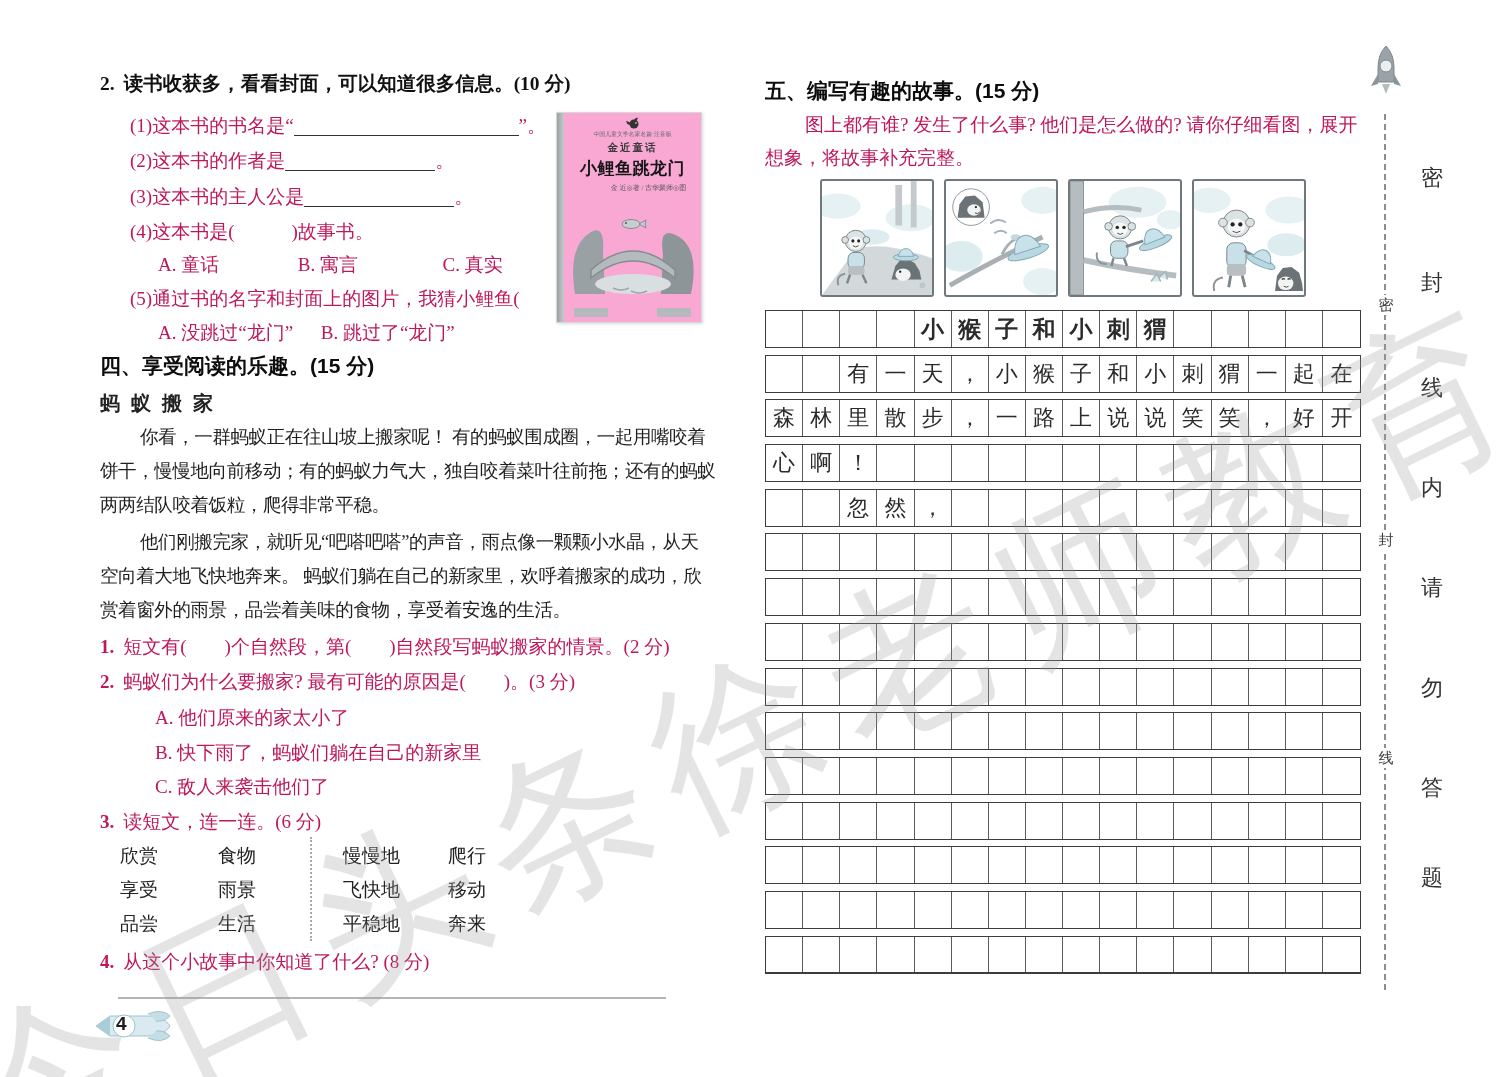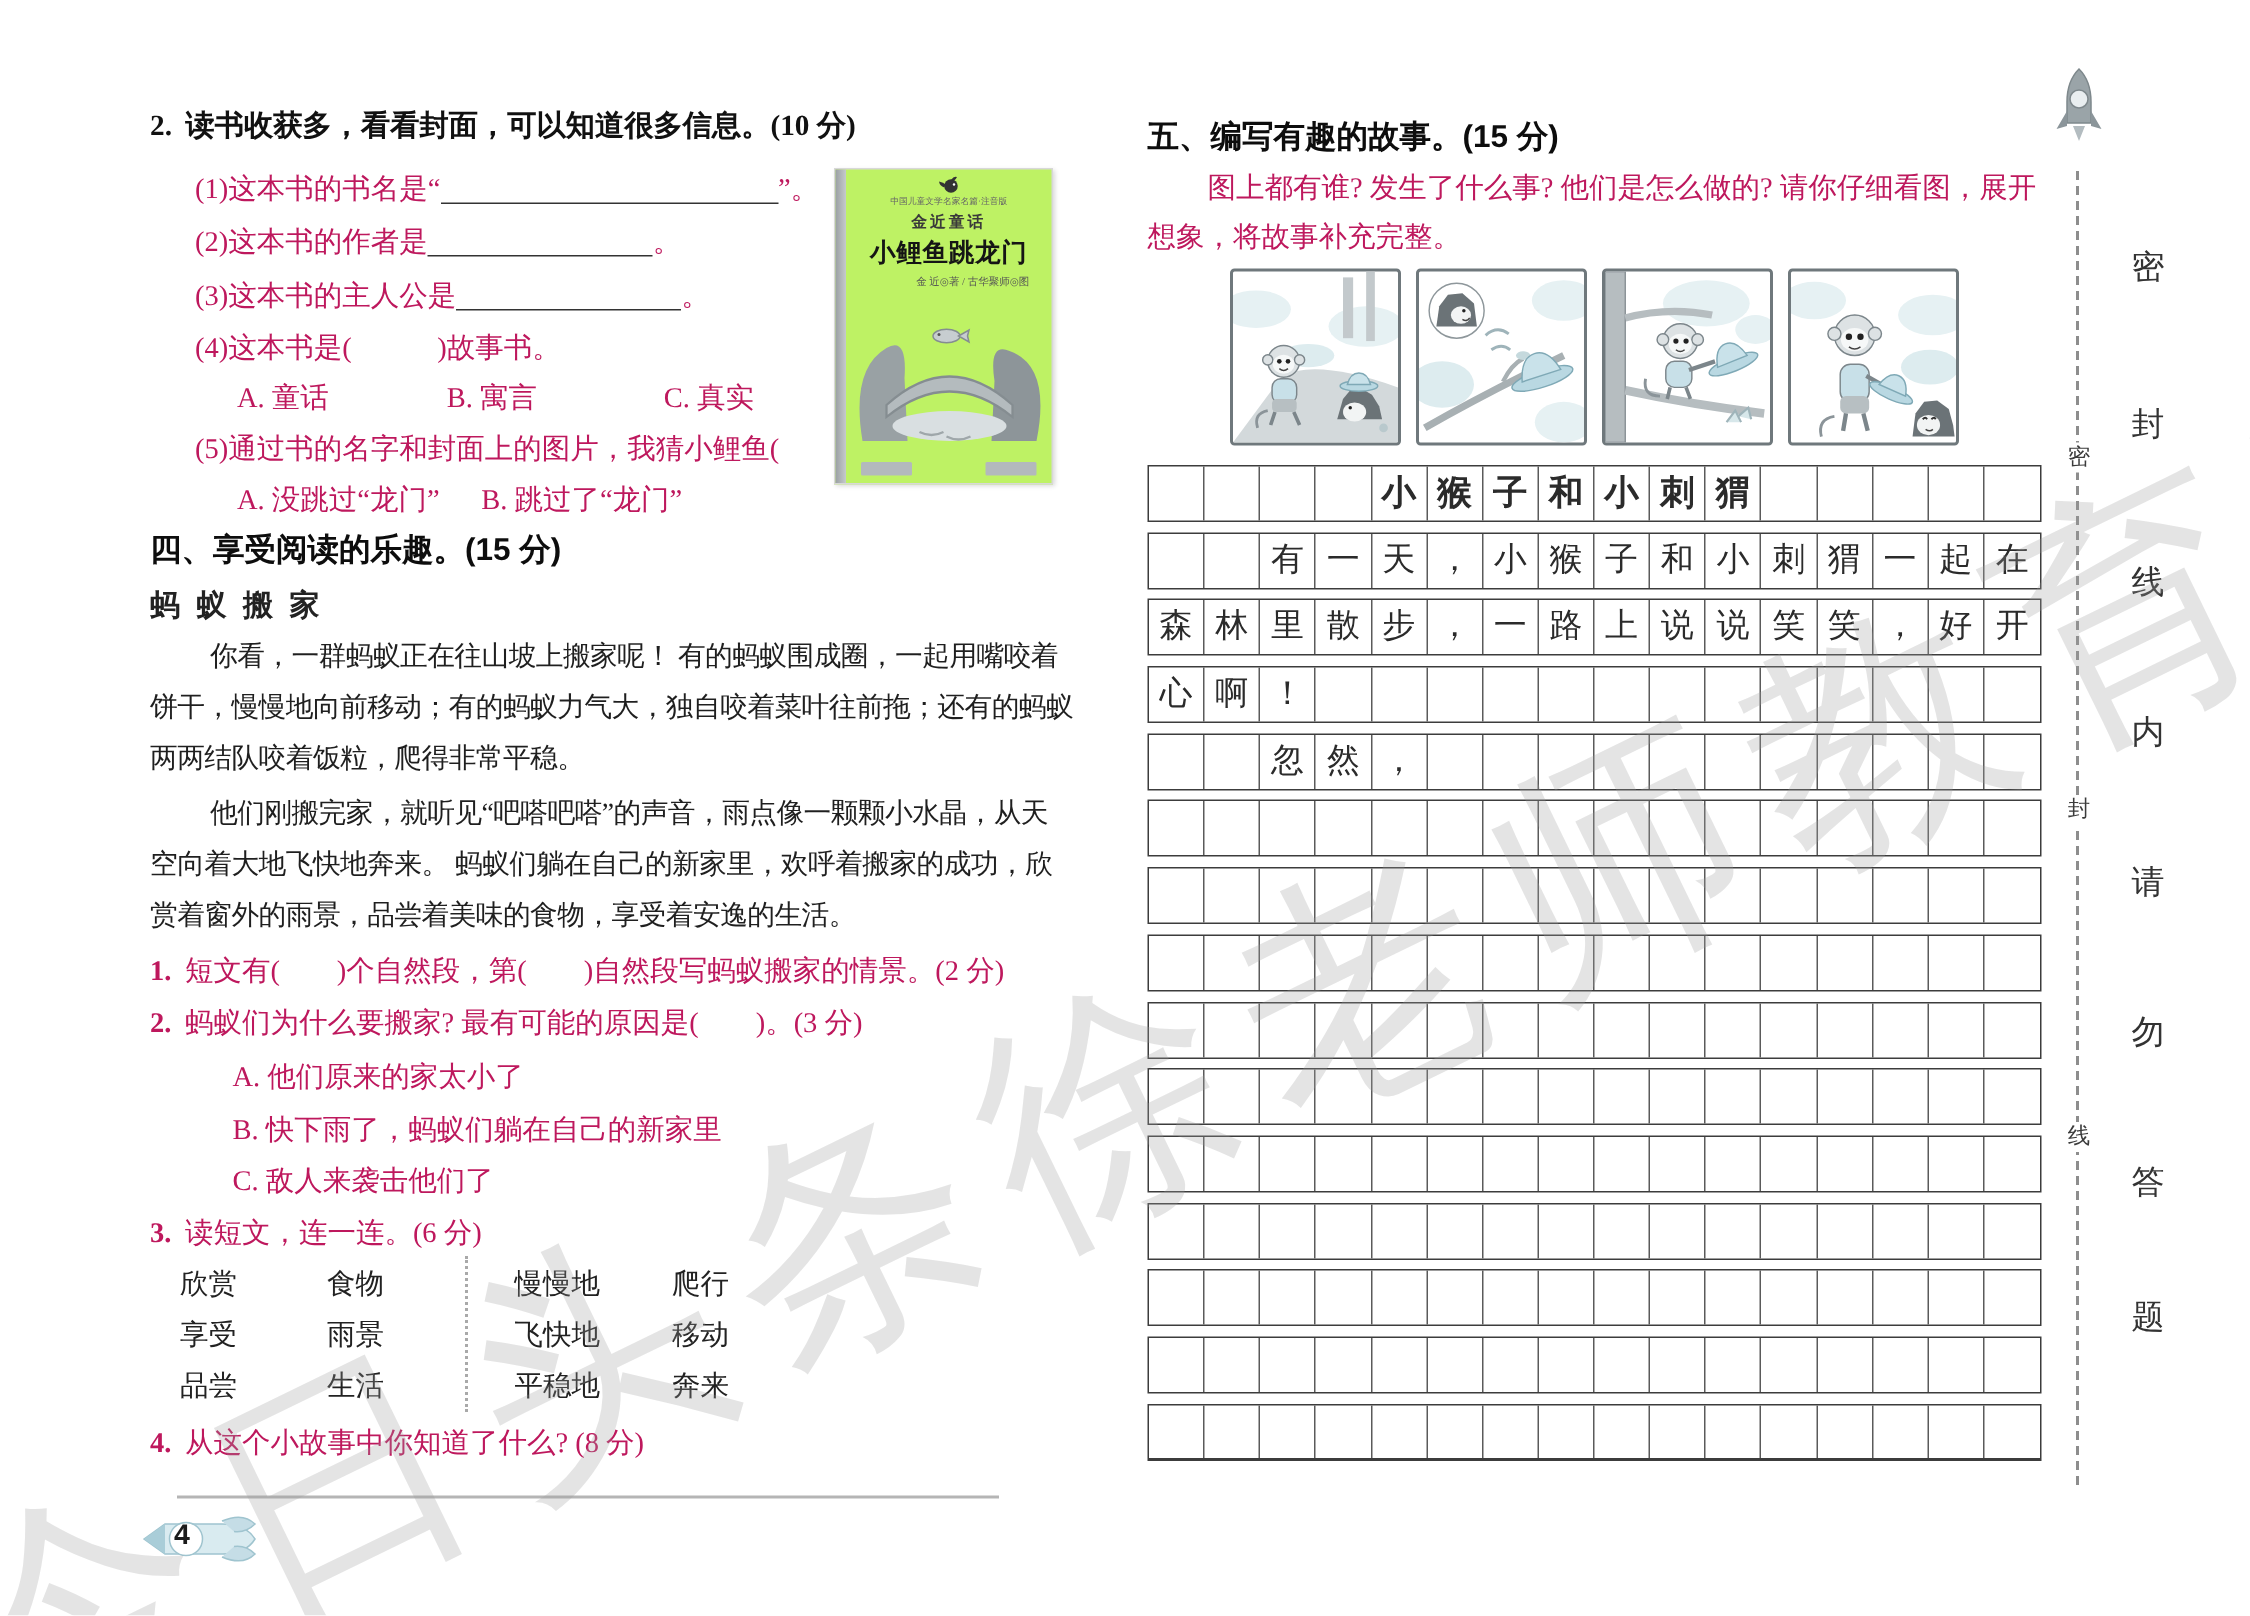--- a/index.html
+++ b/index.html
@@ -31,21 +31,21 @@
   .blank { display:inline-block; border-bottom:1.5px solid #333; height:20px; vertical-align:-4px; }
   .w225 { width:225px; } .w150 { width:150px; }
   
   #match-area { position:absolute; left:120px; top:843px; width:440px; height:102px; }
   .match-row { position:relative; height:34px; font-size:19px; white-space:nowrap; }
   .match-row span { position:absolute; display:inline-block; }
   .mc1{ left:0; } .mc2{ left:98px; } .mc3{ left:223px; } .mc4{ left:328px; }
   #match-divider { position:absolute; left:190px; top:-6px; height:104px; border-left:2px dotted #a9a9a9; }
   
   #book-cover { position:absolute; left:556px; top:112px; width:146px; height:211px;
-    background:#bef264; border:1px solid #d8d8d8; box-shadow:1px 1px 3px rgba(0,0,0,0.15); }
+    background:#f9a8d4; border:1px solid #d8d8d8; box-shadow:1px 1px 3px rgba(0,0,0,0.15); }
   #book-cover .spine { position:absolute; left:0; top:0; width:7px; height:100%;
     background:linear-gradient(90deg,#9aa0a3,#c6cacc); }
   .cover-inner { position:absolute; left:7px; top:0; width:137px; height:100%; text-align:center; }
   .rooster { display:block; margin:4px auto 0 auto; }
   .cov-top { font-size:6.5px; color:#666; letter-spacing:0; transform:scale(0.9); white-space:nowrap; }
   .cov-series { font-size:10.5px; font-weight:700; color:#3a3a3a; margin-top:2px; letter-spacing:2px; }
   .cov-title { font-size:17px; font-weight:700; color:#151515; margin-top:2px; letter-spacing:0.5px;
     font-family:"Liberation Sans","DejaVu Sans",sans-serif; white-space:nowrap; }
   .cov-author { font-size:7px; color:#555; margin-top:3px; white-space:nowrap;padding-left:32px; }
   .cov-art { display:block; margin:3px auto 0 auto; }

